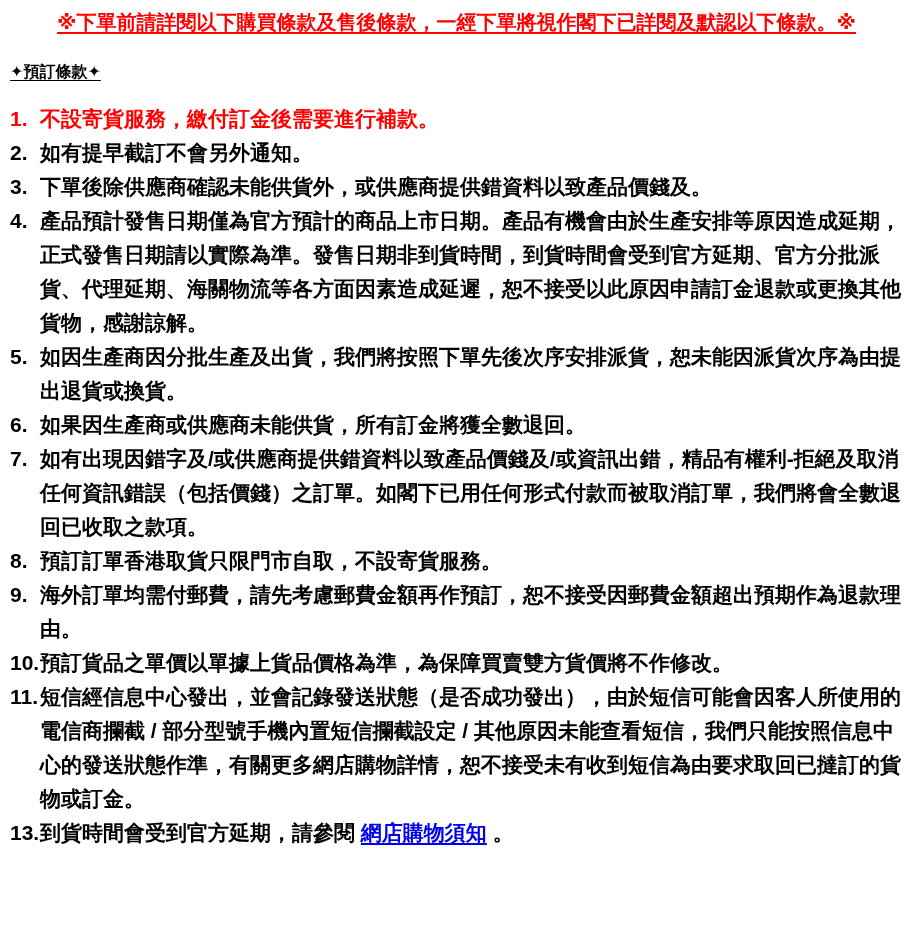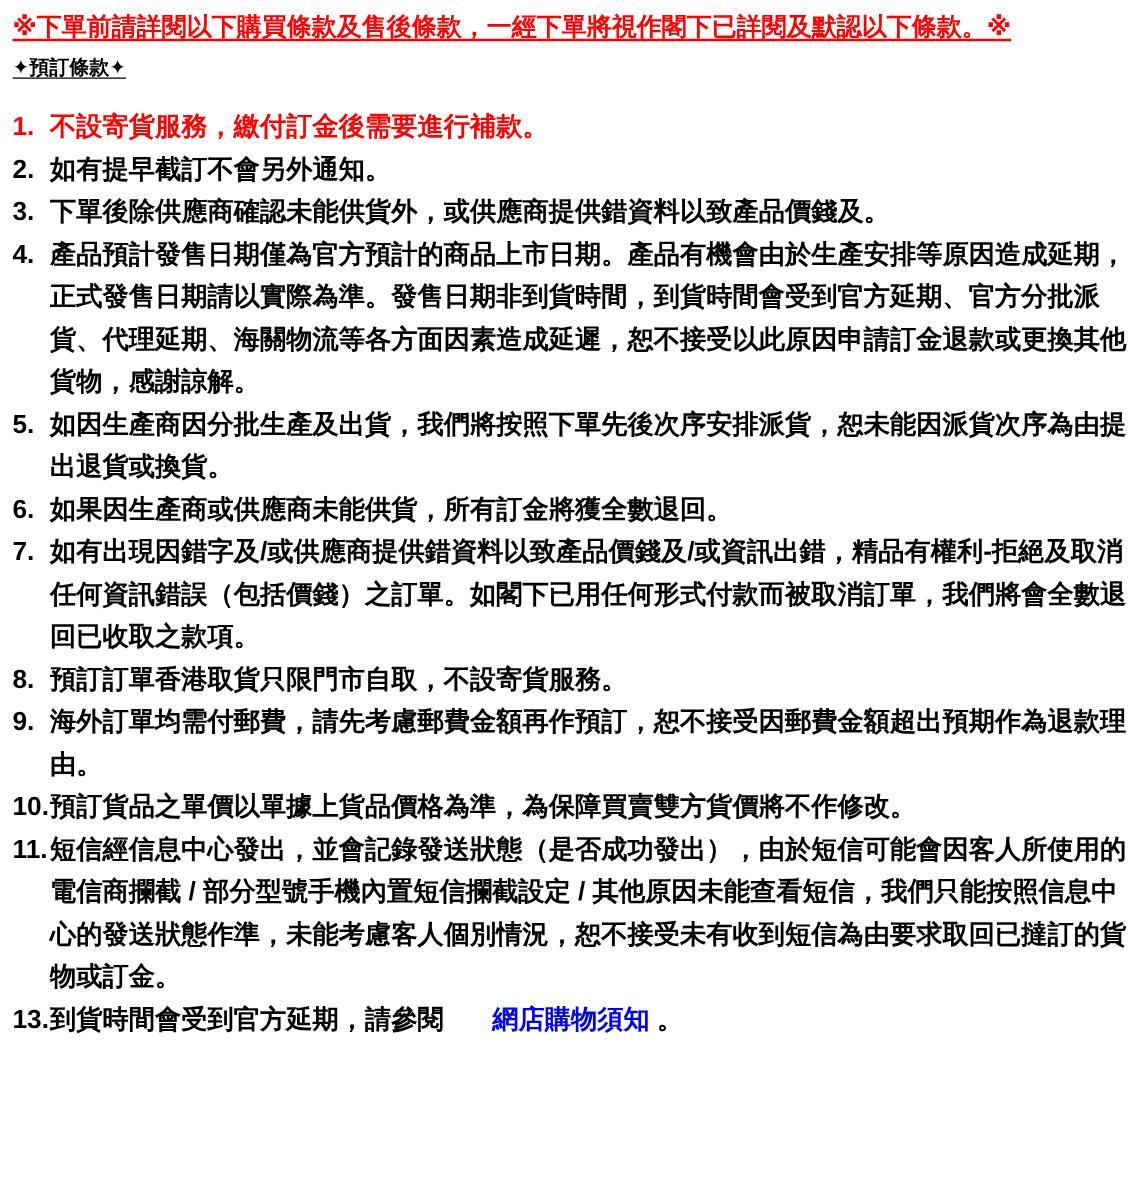--- a/index.html
+++ b/index.html
@@ -18,27 +18,28 @@
     color:var(--black,#000);
   }
   .page{
     width:913px;
     min-height:948px;
     box-sizing:border-box;
     padding:8px 10px 24px 10px;
     background:#ffffff;
   }
   .title{
-    margin:0 0 5px 0;
+    margin:0 0 22px 0;
     font-size:20px;
     line-height:28px;
     font-weight:700;
     color:var(--red,#f00);
     text-decoration:underline;
     text-underline-offset:3px;
+    text-align:center;
   }
   .section-heading{
     margin:0 0 16px 0;
     font-size:16px;
     line-height:28px;
     font-weight:700;
     color:var(--black,#000);
     text-decoration:underline;
     text-underline-offset:3px;
   }
@@ -61,23 +62,23 @@
   .term-item.red{
     color:var(--red,#f00);
   }
   .seg-red-underline{
     color:var(--red,#f00);
     text-decoration:underline;
     text-underline-offset:3px;
   }
   .seg-blue-link{
     color:var(--blue,#00e);
+    text-decoration:underline;
     text-underline-offset:3px;
     cursor:pointer;
-    margin-left:33px;
   }
 </style>
 </head>
 <body>
 
 <div class="page">
   <h1 class="title">※下單前請詳閱以下購買條款及售後條款，一經下單將視作閣下已詳閱及默認以下條款。※</h1>
 
   <h2 class="section-heading">✦預訂條款✦</h2>
 
@@ -117,20 +118,20 @@
       <div class="term-item">
         <span class="term-num">9.</span>
         <span class="term-text"><span>海外訂單均需付郵費，請先考慮郵費金額再作預訂，恕不接受因郵費金額超出預期作為退款理由。</span></span>
       </div>
       <div class="term-item">
         <span class="term-num">10.</span>
         <span class="term-text"><span>預訂貨品之單價以單據上貨品價格為準，為保障買賣雙方貨價將不作修改。</span></span>
       </div>
       <div class="term-item">
         <span class="term-num">11.</span>
-        <span class="term-text"><span>短信經信息中心發出，並會記錄發送狀態（是否成功發出），由於短信可能會因客人所使用的電信商攔截 / 部分型號手機內置短信攔截設定 / 其他原因未能查看短信，我們只能按照信息中心的發送狀態作準，未能考慮客人個別情況，恕不接受未有收到短信為由要求取回已撻訂的貨物或訂金。</span></span>
+        <span class="term-text"><span>短信經信息中心發出，並會記錄發送狀態（是否成功發出），由於短信可能會因客人所使用的電信商攔截 / 部分型號手機內置短信攔截設定 / 其他原因未能查看短信，我們只能按照信息中心的發送狀態作準，有關更多網店購物詳情，恕不接受未有收到短信為由要求取回已撻訂的貨物或訂金。</span></span>
       </div>
       <div class="term-item">
         <span class="term-num">13.</span>
         <span class="term-text"><span>到貨時間會受到官方延期，請參閱 </span><span class="seg-blue-link">網店購物須知</span><span> 。</span></span>
       </div>
     </div>
 </div>
 
 </body></html>

